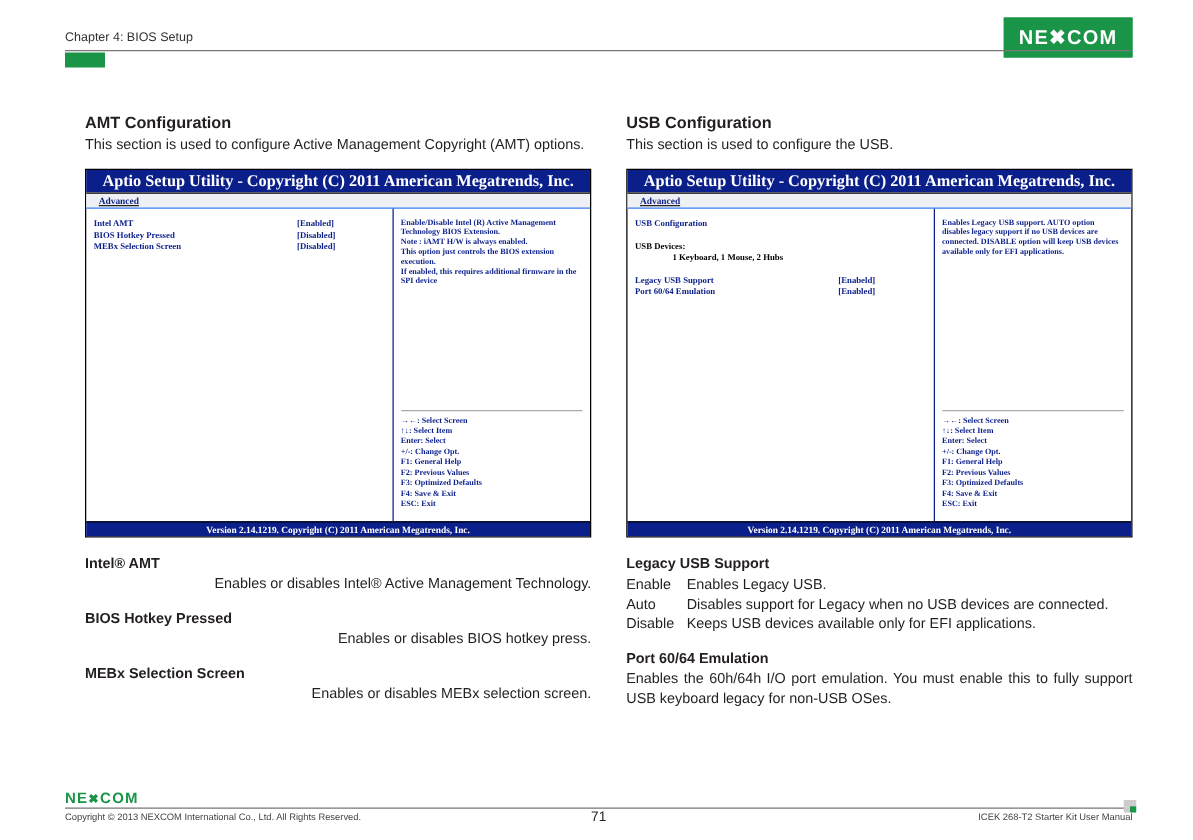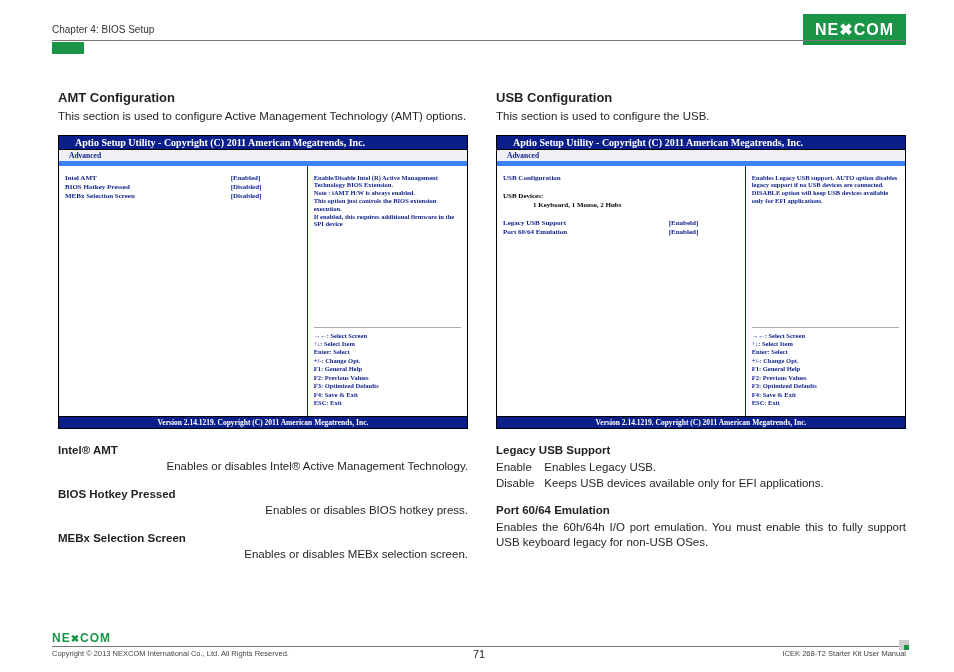--- a/index.html
+++ b/index.html
@@ -50,21 +50,21 @@
   .green-tab {
     position:absolute;
     top:42px; left:52px;
     width:32px; height:12px;
     background:#1a9447;
   }
 
   .columns {
     position: absolute;
     top: 90px;
-    left: 58px;
+    left: 68px;
     right: 48px;
     display: flex;
     gap: 28px;
   }
   .col { flex: 1; min-width:0; }
   .sec-title {
     font-size: 13px;
     font-weight: 700;
     margin-bottom: 4px;
   }
@@ -77,31 +77,33 @@
   
   .bios-box {
     border: 1px solid #000;
     font-family: "Times New Roman", serif;
     background: #fff;
     margin-bottom: 14px;
   }
   .bios-top {
     background: #0b1f8a;
     color: #fff;
-    font-size: 10px;
-    font-weight: 700;
-    padding: 1px 16px;
+    text-align: center;
+    font-size: 13px;
+    font-weight: 700;
+    padding: 1px 4px;
   }
   .bios-tabs {
     background: #eef0f3;
     border-top:1px solid #000;
-    border-bottom:5px solid #3b82f6;
+    border-bottom:1px solid #3b82f6;
     padding: 0 6px;
     display:flex;
     gap: 8px;
+    text-decoration: underline;
   }
   .bios-tab {
     font-size: 7.5px;
     font-weight:700;
     color: #0b1f8a;
     padding: 1px 4px;
   }
   .bios-body {
     display: flex;
     font-size: 7px;
@@ -195,21 +197,21 @@
     <span class="logo-box">NE<span class="x">✖</span>COM</span>
   </div>
 </div>
 <div class="header-rule"></div>
 <div class="green-tab"></div>
 
 <div class="columns">
 
   <div class="col">
     <div class="sec-title">AMT Configuration</div>
-    <div class="sec-intro">This section is used to configure Active Management Technology (AMT) options.</div>
+    <div class="sec-intro">This section is used to configure Active Management Copyright (AMT) options.</div>
 
     <div class="bios-box">
       <div class="bios-top">Aptio Setup Utility - Copyright (C) 2011 American Megatrends, Inc.</div>
       <div class="bios-tabs">
         <span class="bios-tab">Advanced</span>
       </div>
       <div class="bios-body">
         <div class="bios-left">
           <div class="bios-row">
               <span class="k">Intel AMT</span>
@@ -309,20 +311,24 @@
 
     <div class="defs">
       <div class="h">Legacy USB Support</div>
       <table>
         <tbody>
             <tr>
               <td>Enable</td>
               <td>Enables Legacy USB.</td>
             </tr>
         <tr>
+              <td>Auto</td>
+              <td>Disables support for Legacy when no USB devices are connected.</td>
+            </tr>
+        <tr>
               <td>Disable</td>
               <td>Keeps USB devices available only for EFI applications.</td>
             </tr>
       </tbody>
         </table>
       <div class="h">Port 60/64 Emulation</div>
       <div class="p" style="text-align:justify">Enables the 60h/64h I/O port emulation. You must enable this to fully support USB keyboard legacy for non-USB OSes.</div>
     </div>
   </div>
 </div>

